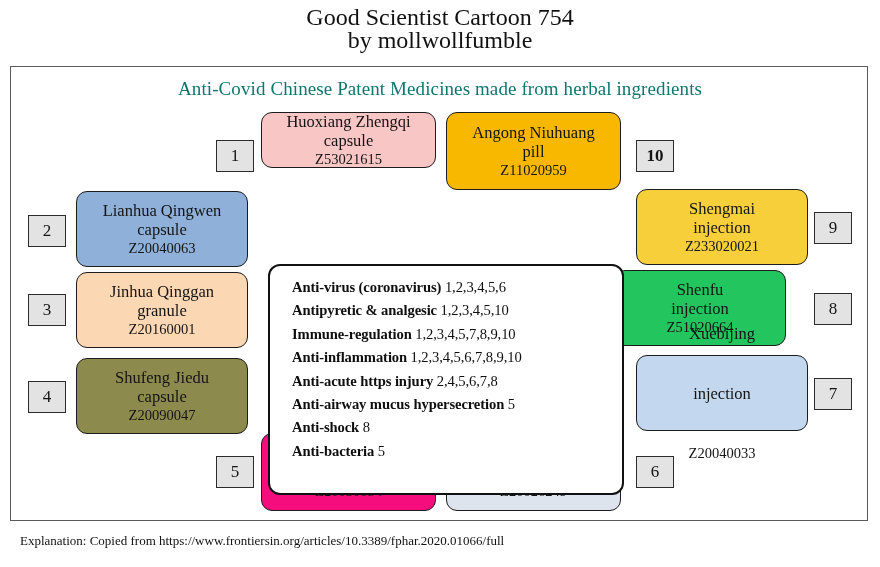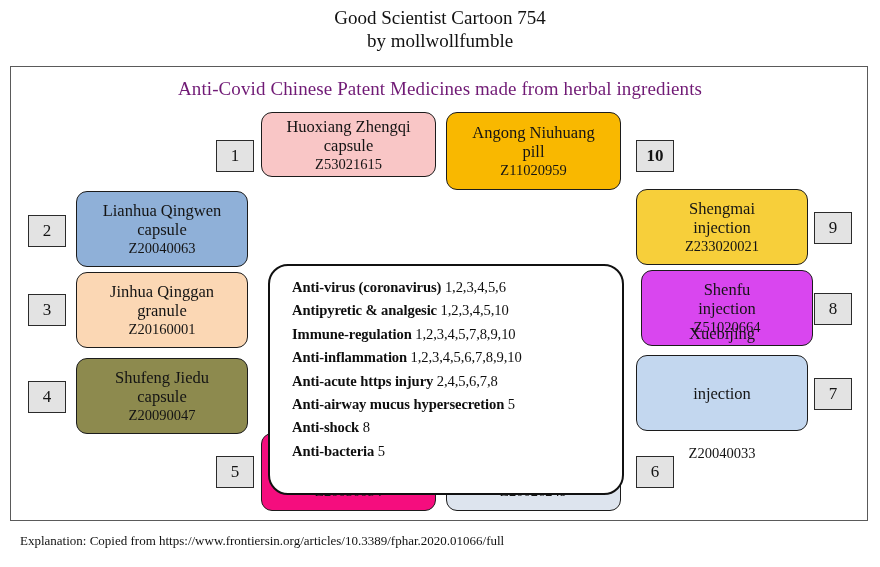--- a/index.html
+++ b/index.html
@@ -16,21 +16,21 @@
     overflow: hidden;
   }
 
   
   #header-title {
     position: absolute;
     left: 0;
     top: 6px;
     width: 880px;
     text-align: center;
-    font-size: 19px;
+    font-size: 24px;
     line-height: 23px;
     color: #111111;
   }
   #header-title .line { display: block; }
 
   
   #diagram-frame {
     position: absolute;
     left: 10px;
     top: 66px;
@@ -41,21 +41,21 @@
     box-sizing: border-box;
   }
 
   #diagram-heading {
     position: absolute;
     left: 0;
     top: 11px;
     width: 858px;
     text-align: center;
     font-size: 19px;
-    color: #701a75;
+    color: #0f766e;
     letter-spacing: .1px;
   }
 
   
   .med-box {
     position: absolute;
     box-sizing: border-box;
     border: 1.6px solid #1c1c1c;
     border-radius: 11px;
     text-align: center;
@@ -96,21 +96,21 @@
   
   #effects-panel {
     position: absolute;
     left: 257px;
     top: 197px;
     width: 356px;
     height: 231px;
     box-sizing: border-box;
     background: #ffffff;
     border: 2px solid #111111;
-    border-radius: 20px;
+    border-radius: 12px;
     padding: 10px 0 0 22px;
   }
   .effect-row {
     font-size: 14.6px;
     line-height: 23.4px;
     white-space: nowrap;
     color: #0e0e0e;
   }
   .effect-row .elabel {
     font-weight: bold;
@@ -148,21 +148,21 @@
   <div class="num-badge" style="left:625px; top:73px;font-weight:bold;">10</div>
   <div class="num-badge" style="left:17px;  top:148px;">2</div>
   <div class="num-badge" style="left:17px;  top:227px;">3</div>
   <div class="num-badge" style="left:17px;  top:314px;">4</div>
   <div class="num-badge" style="left:803px; top:145px;">9</div>
   <div class="num-badge" style="left:803px; top:226px;">8</div>
   <div class="num-badge" style="left:803px; top:311px;">7</div>
   <div class="num-badge" style="left:205px; top:389px;">5</div>
   <div class="num-badge" style="left:625px; top:389px;">6</div>
 
-  <div class="med-box" style="left:250px; top:45px; width:175px; height:65px; background:#f9c6c6;">
+  <div class="med-box" style="left:250px; top:45px; width:175px; height:56px; background:#f9c6c6;">
     <div class="mname">Huoxiang Zhengqi</div>
     <div class="mname">capsule</div>
     <div class="mcode">Z53021615</div>
   </div>
 
   <div class="med-box" style="left:435px; top:45px; width:175px; height:78px; background:#f9b800;">
     <div class="mname">Angong Niuhuang</div>
     <div class="mname">pill</div>
     <div class="mcode">Z11020959</div>
   </div>
@@ -184,21 +184,21 @@
     <div class="mname">capsule</div>
     <div class="mcode">Z20090047</div>
   </div>
 
   <div class="med-box" style="left:625px; top:122px; width:172px; height:76px; background:#f7cf3a;">
     <div class="mname">Shengmai</div>
     <div class="mname">injection</div>
     <div class="mcode">Z233020021</div>
   </div>
 
-  <div class="med-box" style="left:630px; top:203px; width:172px; height:76px; background:#d946ef;">
+  <div class="med-box" style="left:603px; top:203px; width:172px; height:76px; background:#22c55e;">
     <div class="mname">Shenfu</div>
     <div class="mname">injection</div>
     <div class="mcode">Z51020664</div>
   </div>
 
   <div class="med-box" style="left:625px; top:288px; width:172px; height:76px; background:#c3d7ef;gap:41px;">
     <div class="mname">Xuebijing</div>
     <div class="mname">injection</div>
     <div class="mcode">Z20040033</div>
   </div>

